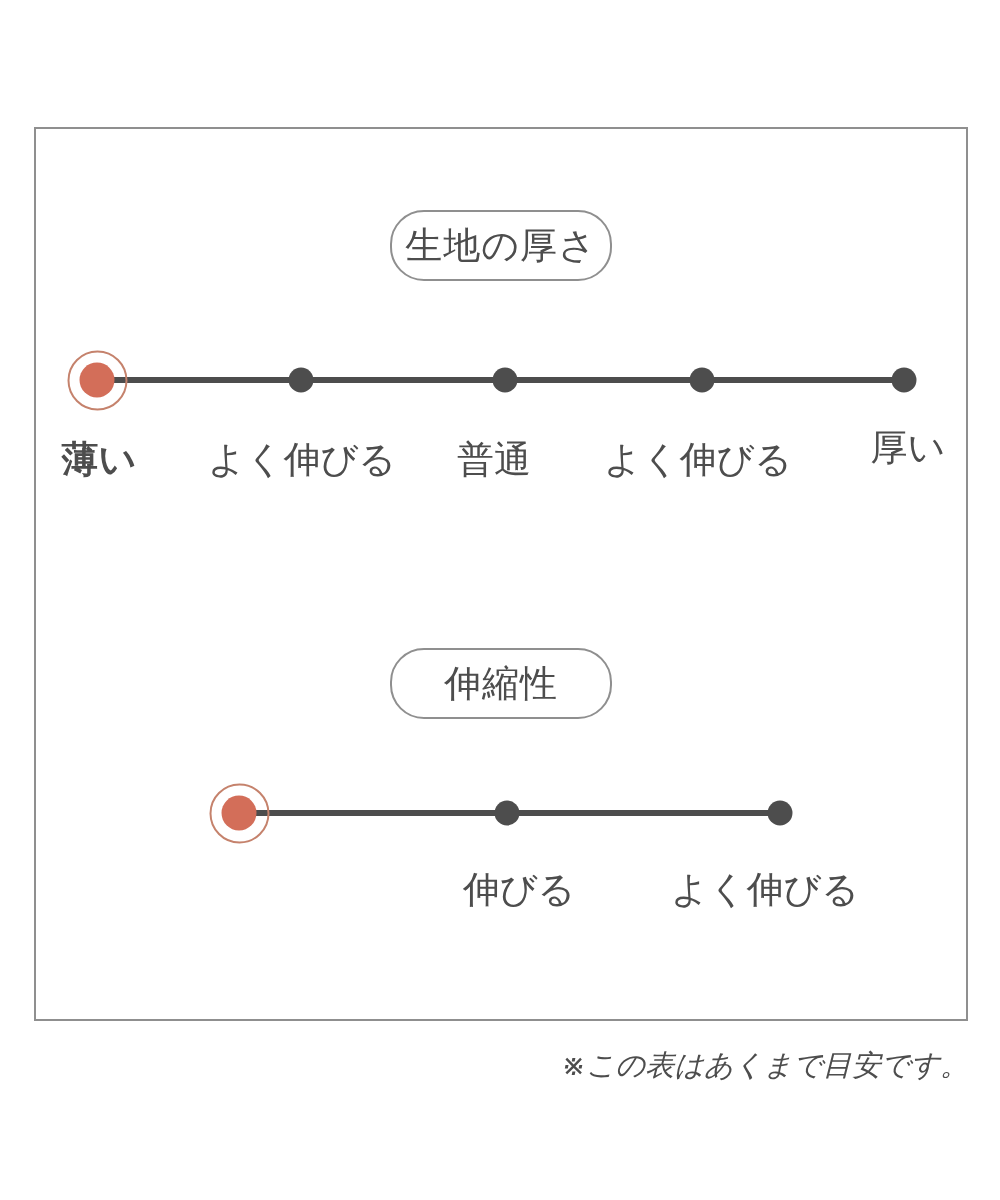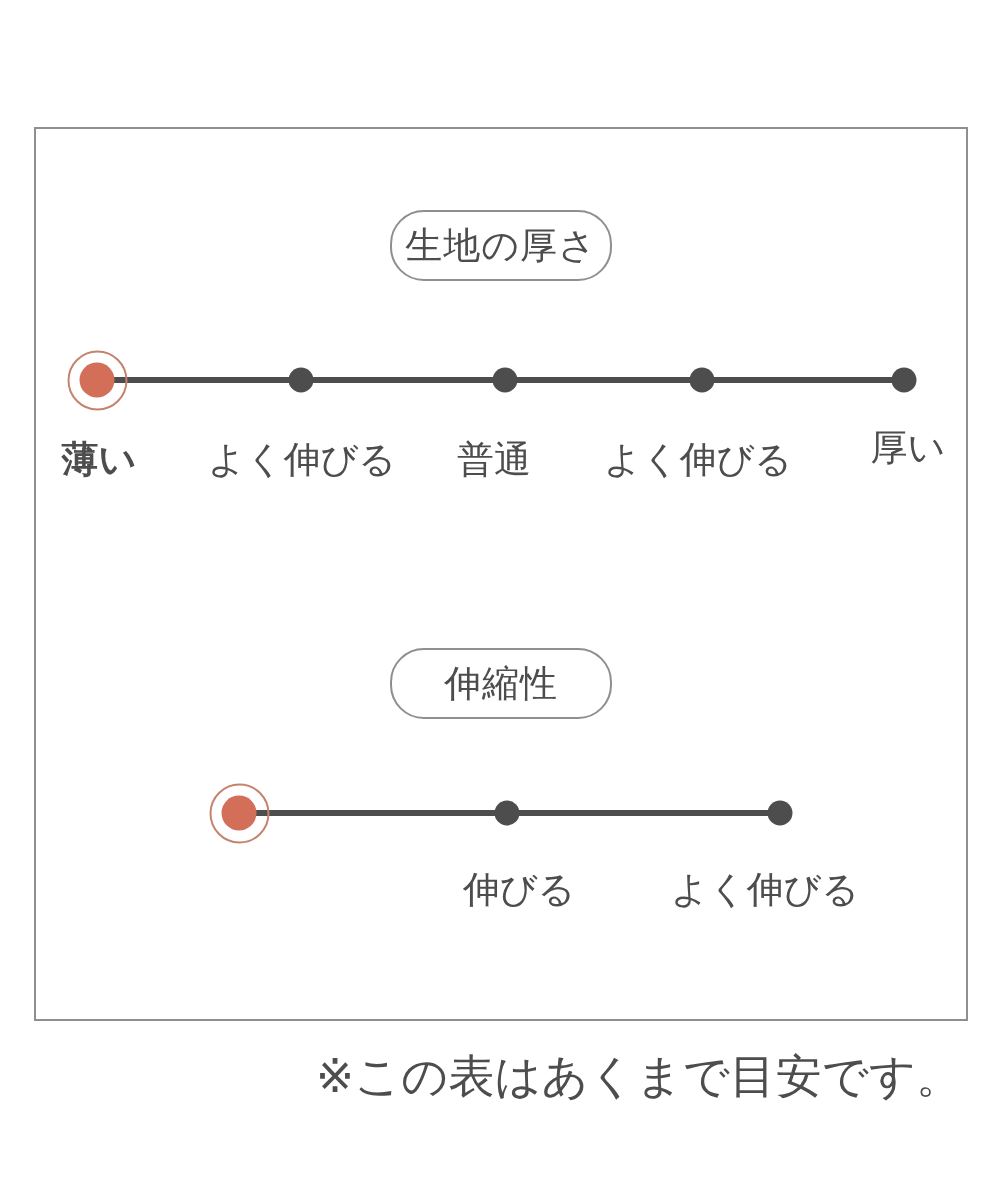--- a/index.html
+++ b/index.html
@@ -81,24 +81,25 @@
     position:absolute;
     transform:translateX(-50%);
     font-size:37px;
     line-height:1.2;
     white-space:nowrap;
     color:var(--text);
   }
   .label.active{ font-weight:700; }
   .note{
     position:absolute;
-    right:38px; top:1046px;
-    font-size:46px;
+    right:31px; top:1046px;
+    font-size:29px;
     color:var(--text);
     white-space:nowrap;
+    font-style:italic;
   }
 </style>
 </head>
 <body>
 
 <div class="page">
   <div class="panel">
 
     <div class="pill pill-1">
       <span class="pill-text">生地の厚さ</span>

